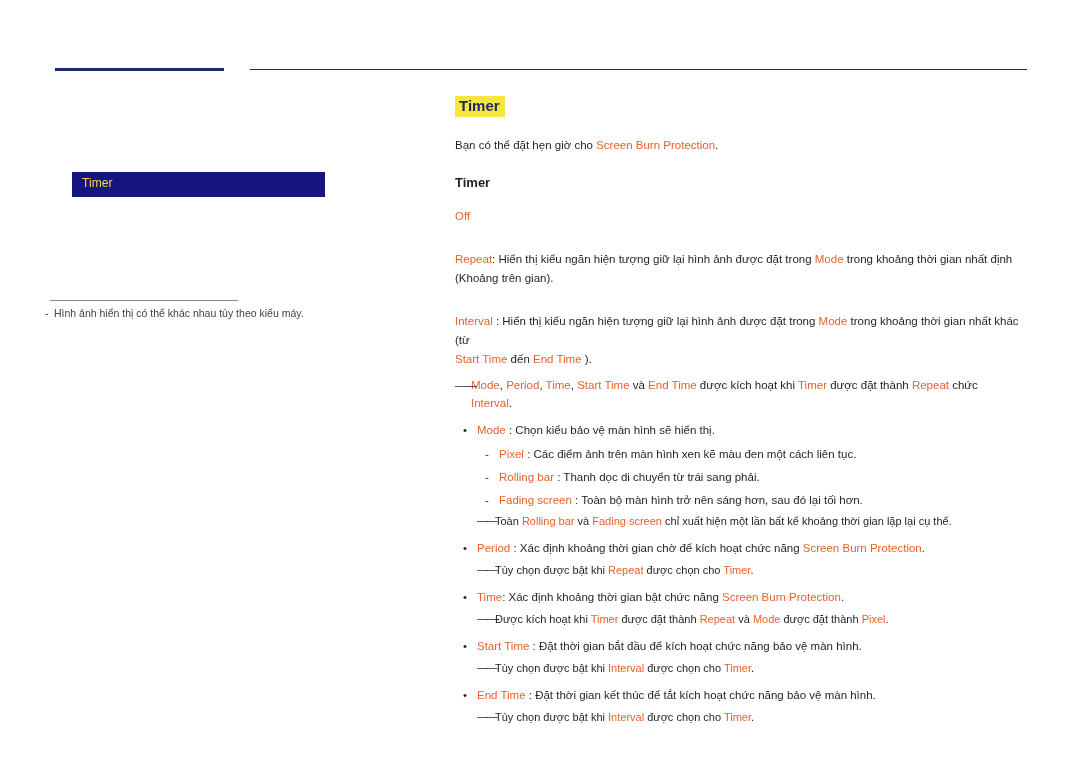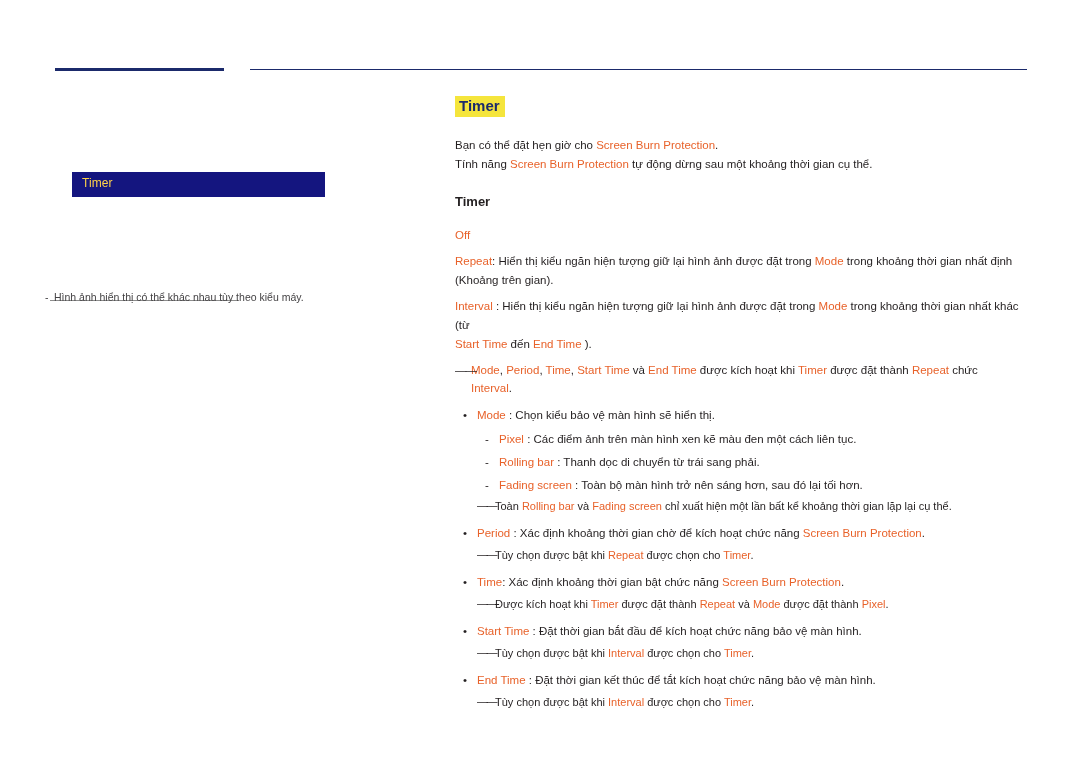--- a/index.html
+++ b/index.html
@@ -59,21 +59,21 @@
     position: absolute;
     left: 50px;
     top: 300px;
     width: 188px;
     height: 1px;
     background: #8d8d8d;
   }
   .left-note {
     position: absolute;
     left: 45px;
-    top: 290px;
+    top: 306px;
     width: 330px;
     font-size: 10.5px;
     color: #444244;
     line-height: 14px;
   }
   .left-note .dash {
     display: inline-block;
     width: 9px;
   }
   
@@ -102,21 +102,21 @@
   .sub-title {
     font-size: 13px;
     font-weight: bold;
     color: #231f20;
     margin-top: 20px;
   }
   .orange { color: #e8622a; }
   .opt {
     font-size: 11.5px;
     line-height: 19px;
-    margin-top: 7px;
+    margin-top: 24px;
   }
   .opt.first { margin-top: 17px; }
   .note-row {
     position: relative;
     padding-left: 16px;
     font-size: 11.5px;
     line-height: 18px;
     margin-top: 7px;
   }
   .note-dash {
@@ -192,23 +192,20 @@
 
   <div class="content">
 
     <div>
       <span class="title-hl">Timer</span>
     </div>
 
     <div class="para blk-intro">
       <span>Bạn có thể đặt hẹn giờ cho </span><span class="orange">Screen Burn Protection</span><span>.</span>
     </div>
-    <div class="para">
-      <span>Tính năng </span><span class="orange">Screen Burn Protection</span><span> tự động dừng sau một khoảng thời gian cụ thể.</span>
-    </div>
 
     <div class="sub-title">Timer</div>
 
     <div class="opt first">
       <span class="orange">Off</span>
     </div>
 
     <div class="opt">
       <span class="orange">Repeat</span><span>: Hiển thị kiểu ngăn hiện tượng giữ lại hình ảnh được đặt trong </span><span class="orange">Mode</span><span> trong khoảng thời gian nhất định</span><br>
       <span>(Khoảng trên gian).</span>

